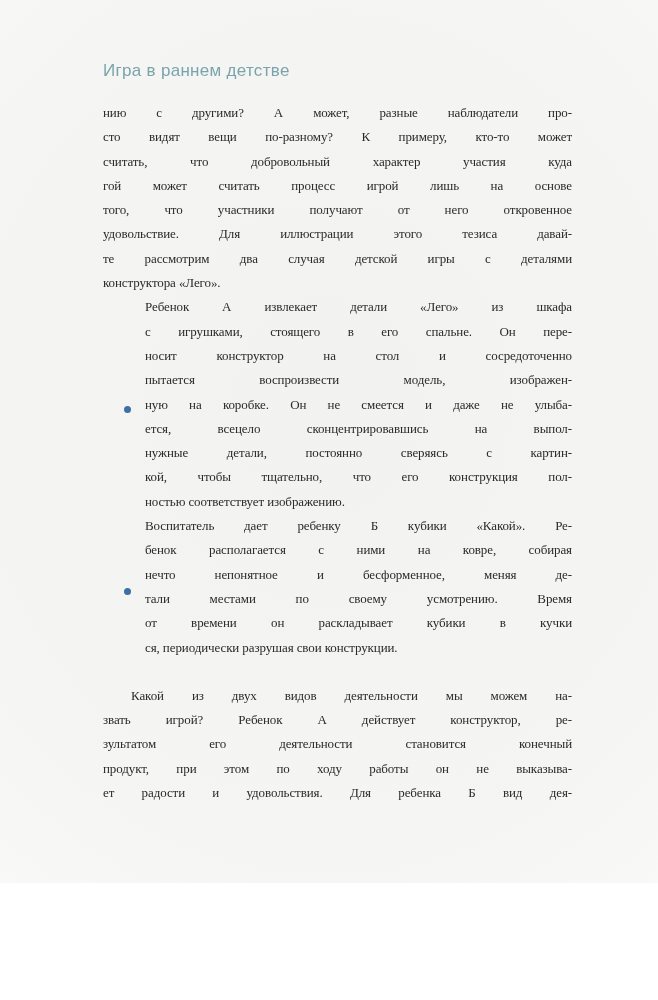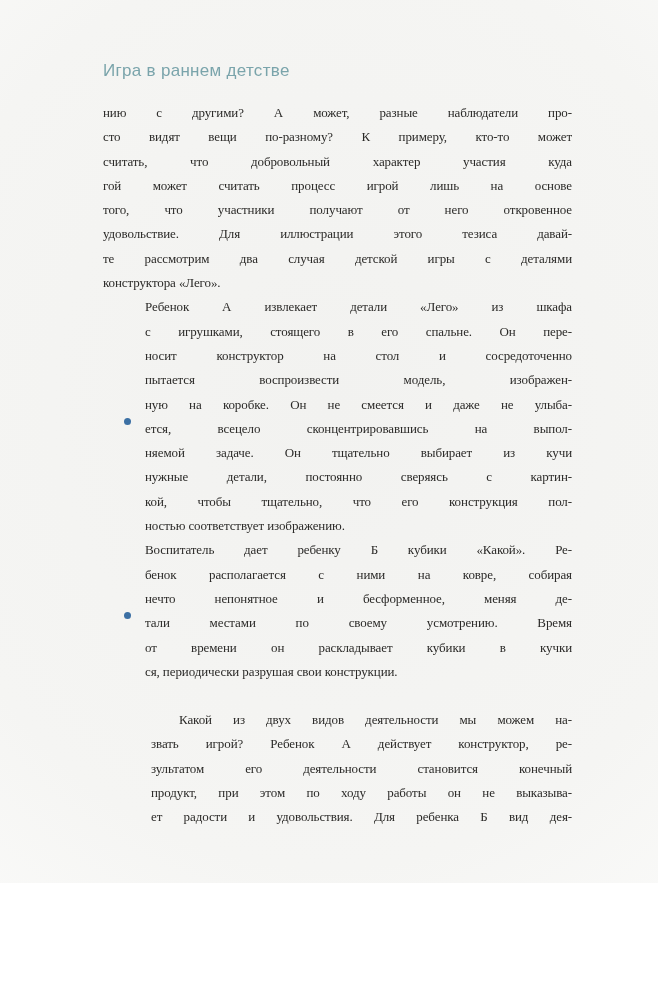--- a/index.html
+++ b/index.html
@@ -30,21 +30,21 @@
     position: absolute;
     left: 103px;
     top: 101px;
     width: 469px;
     font-size: 13px;
     line-height: 24.3px;
     color: var(--ink, #2b2a28);
     letter-spacing: -0.1px;
   }
   .block { margin: 0; }
-  .block.gap-before { margin-top: 24px; margin-left: 48px; }
+  .block.gap-before { margin-top: 24px; }
   .line {
     text-align: justify;
     text-align-last: justify;
     -moz-text-align-last: justify;
   }
   .line.last {
     text-align-last: left;
     -moz-text-align-last: left;
   }
   .line.indent { text-indent: 28px; }
@@ -87,21 +87,20 @@
       </div>
       <div class="block bullet">
         <span class="bullet-marker"></span>
         <div class="bullet-text">
           <div class="line">Ребенок А извлекает детали «Лего» из шкафа</div>
           <div class="line">с игрушками, стоящего в его спальне. Он пере-</div>
           <div class="line">носит конструктор на стол и сосредоточенно</div>
           <div class="line">пытается воспроизвести модель, изображен-</div>
           <div class="line">ную на коробке. Он не смеется и даже не улыба-</div>
           <div class="line">ется, всецело сконцентрировавшись на выпол-</div>
-          <div class="line">няемой задаче. Он тщательно выбирает из кучи</div>
           <div class="line">нужные детали, постоянно сверяясь с картин-</div>
           <div class="line">кой, чтобы тщательно, что его конструкция пол-</div>
           <div class="line last">ностью соответствует изображению.</div>
         </div>
       </div>
       <div class="block bullet">
         <span class="bullet-marker"></span>
         <div class="bullet-text">
           <div class="line">Воспитатель дает ребенку Б кубики «Какой». Ре-</div>
           <div class="line">бенок располагается с ними на ковре, собирая</div>

